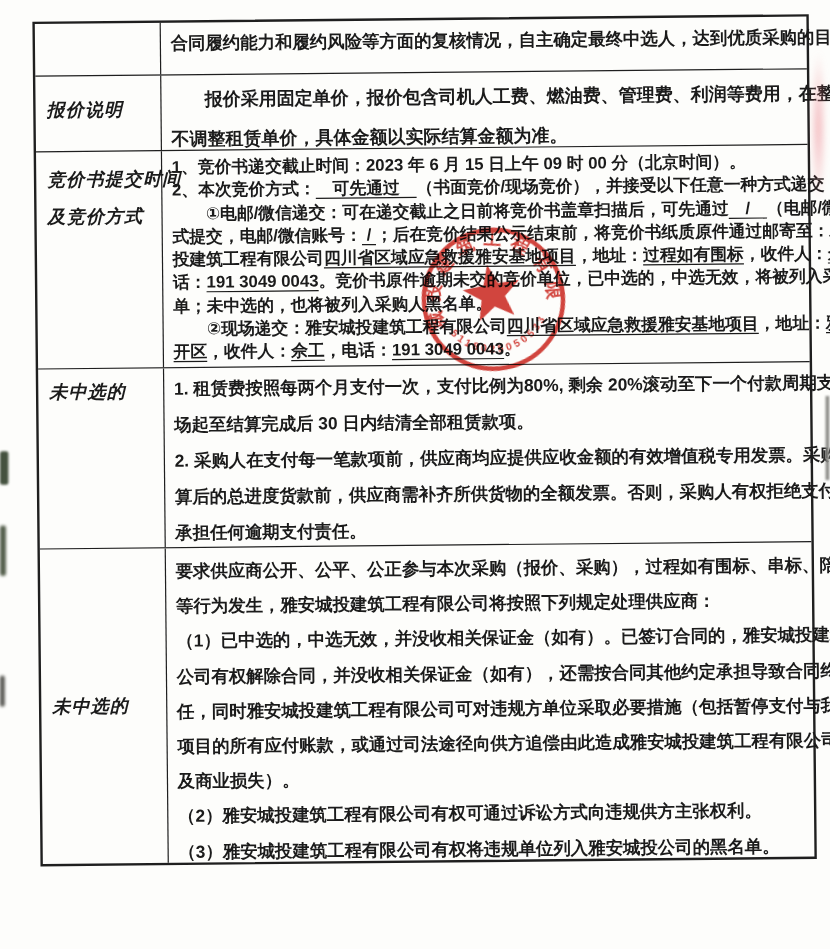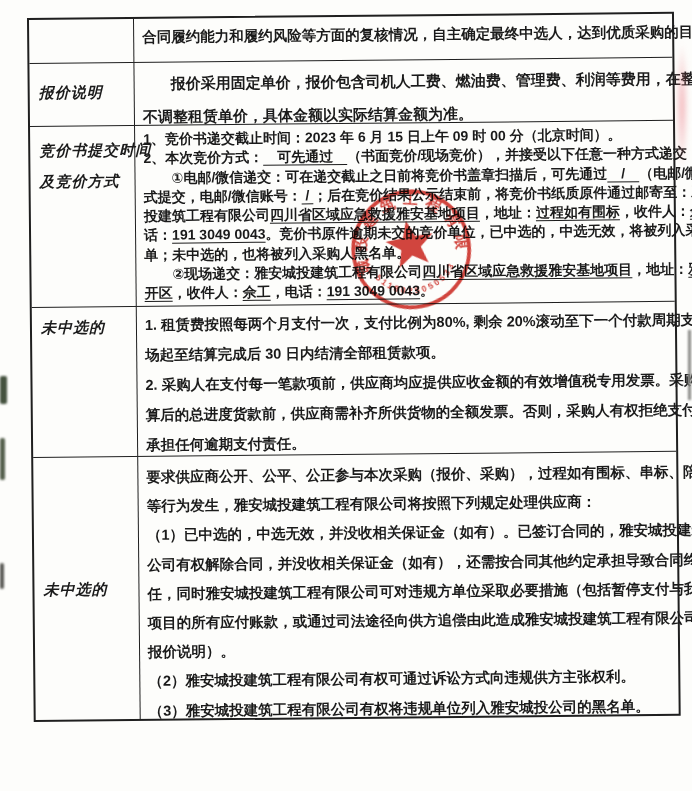--- a/index.html
+++ b/index.html
@@ -119,21 +119,21 @@
         <div class="cell label">
           <div class="lline">未中选的</div>
         </div>
         <div class="cell content">
           <div class="tline"><span>要求供应商公开、公平、公正参与本次采购（报价、采购），过程如有围标、串标、陪标、行贿、</span></div>
           <div class="tline"><span>等行为发生，雅安城投建筑工程有限公司将按照下列规定处理供应商：</span></div>
           <div class="tline"><span>（1）已中选的，中选无效，并没收相关保证金（如有）。已签订合同的，雅安城投建筑工程有限</span></div>
           <div class="tline"><span>公司有权解除合同，并没收相关保证金（如有），还需按合同其他约定承担导致合同终止的违约责</span></div>
           <div class="tline"><span>任，同时雅安城投建筑工程有限公司可对违规方单位采取必要措施（包括暂停支付与我司相关合作</span></div>
           <div class="tline"><span>项目的所有应付账款，或通过司法途径向供方追偿由此造成雅安城投建筑工程有限公司的一切经济</span></div>
-          <div class="tline"><span>报价说明）。</span></div>
+          <div class="tline"><span>及商业损失）。</span></div>
           <div class="tline"><span>（2）雅安城投建筑工程有限公司有权可通过诉讼方式向违规供方主张权利。</span></div>
           <div class="tline"><span>（3）雅安城投建筑工程有限公司有权将违规单位列入雅安城投公司的黑名单。</span></div>
         </div>
       </div>
     </div>
 
   <svg class="stamp" viewBox="0 0 140 140" aria-hidden="true">
     <g fill="none" stroke="#cb2b23">
       <circle cx="70" cy="70" r="55.5" stroke-width="3.6"></circle>
     </g>

